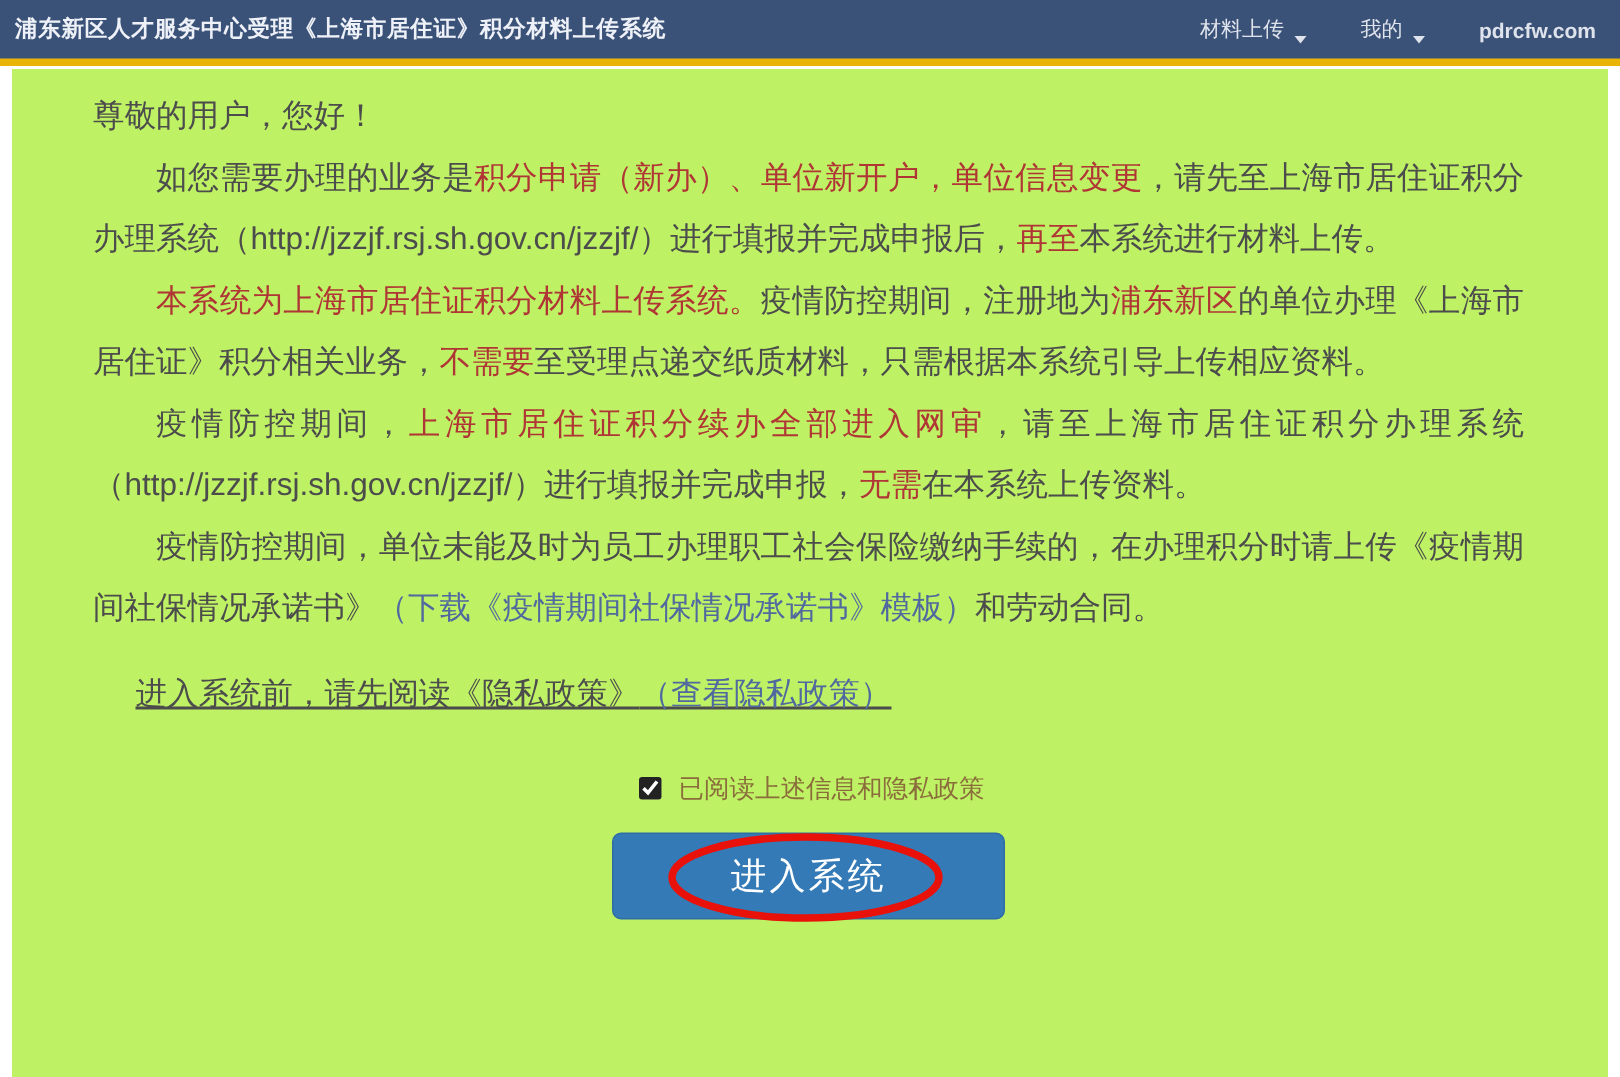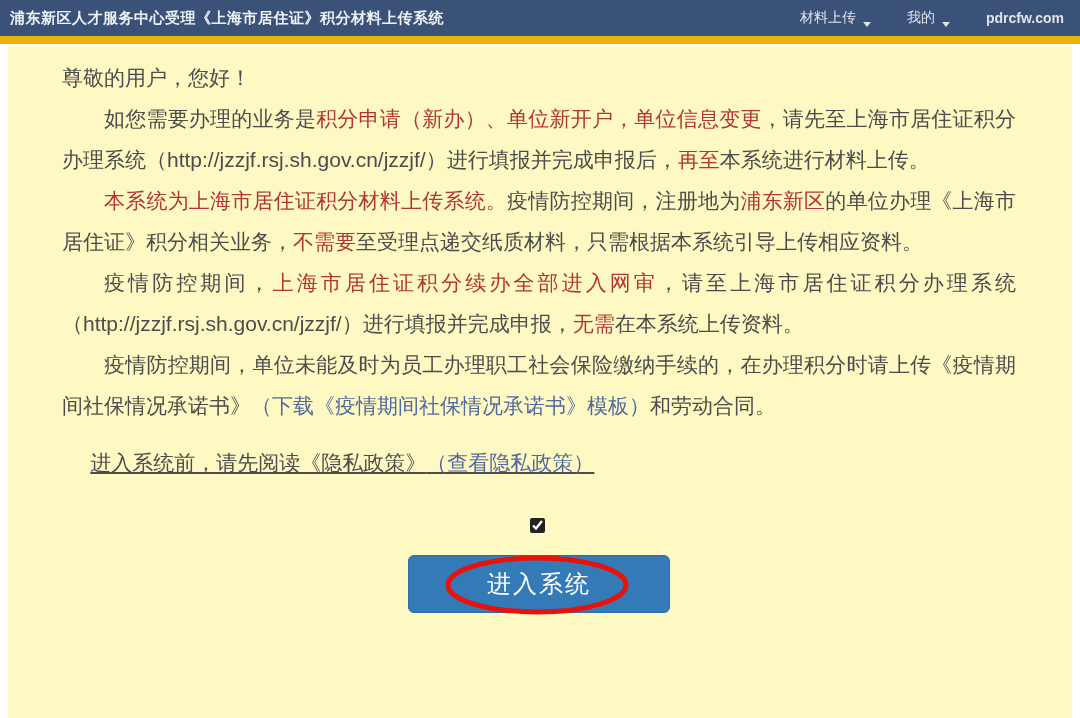--- a/index.html
+++ b/index.html
@@ -8,21 +8,21 @@
     width: 1080px; height: 718px;
     background: #ffffff;
     font-family: "Liberation Sans", sans-serif;
     overflow: hidden;
     position: relative;
   }
   
   .navbar {
     height: 44px;
     background: #3a5178;
-    border-bottom: 8px solid #eab308;
+    border-bottom: 5px solid #eab308;
     display: flex;
     align-items: center;
     justify-content: space-between;
     padding: 0 16px 0 10px;
   }
   .navbar-title {
     color: #eef1f7;
     font-size: 15px;
     font-weight: bold;
     letter-spacing: 0.5px;
@@ -48,21 +48,21 @@
     border-right: 4px solid transparent;
     border-top: 5px solid #dfe3ec;
     display: inline-block;
   }
   .nav-brand { font-weight: bold; cursor: pointer; white-space: nowrap; }
 
   
   .content {
     position: absolute;
     top: 46px; left: 8px; right: 8px; bottom: 0;
-    background: #fef9c3;
+    background: #bef264;
     padding: 11px 56px 0 54px;
     color: #4c4c4c;
     font-size: 21px;
     line-height: 41px;
     text-align: justify;
   }
   .content p { margin: 0; }
   .indent { text-indent: 2em; }
   .privacy-line { text-indent: 1.35em; margin-top: 16px !important; text-decoration: underline; }
   span.dark { color: #4c4c4c; }
@@ -133,20 +133,21 @@
 <main class="content">
   <p>尊敬的用户，您好！</p>
   <p class="indent"><span class="dark">如您需要办理的业务是</span><span class="red">积分申请（新办）、单位新开户，单位信息变更</span><span class="dark">，请先至上海市居住证积分办理系统（http://jzzjf.rsj.sh.gov.cn/jzzjf/）进行填报并完成申报后，</span><span class="red">再至</span><span class="dark">本系统进行材料上传。</span></p>
   <p class="indent"><span class="red">本系统为上海市居住证积分材料上传系统。</span><span class="dark">疫情防控期间，注册地为</span><span class="red">浦东新区</span><span class="dark">的单位办理《上海市居住证》积分相关业务，</span><span class="red">不需要</span><span class="dark">至受理点递交纸质材料，只需根据本系统引导上传相应资料。</span></p>
   <p class="indent"><span class="dark">疫情防控期间，</span><span class="red">上海市居住证积分续办全部进入网审</span><span class="dark">，请至上海市居住证积分办理系统（http://jzzjf.rsj.sh.gov.cn/jzzjf/）进行填报并完成申报，</span><span class="red">无需</span><span class="dark">在本系统上传资料。</span></p>
   <p class="indent"><span class="dark">疫情防控期间，单位未能及时为员工办理职工社会保险缴纳手续的，在办理积分时请上传《疫情期间社保情况承诺书》</span><span class="link">（下载《疫情期间社保情况承诺书》模板）</span><span class="dark">和劳动合同。</span></p>
   <p class="privacy-line"><span class="dark">进入系统前，请先阅读《隐私政策》</span><span class="link">（查看隐私政策）</span></p>
 
   <div class="agree-row">
     <input type="checkbox" checked="" style="">
+    <span>已阅读上述信息和隐私政策</span>
   </div>
 
   <div class="btn-wrap">
     <button class="enter-btn">进入系统</button>
     <svg class="circle-annotation" viewBox="0 0 232 70">
       <ellipse cx="114" cy="36" rx="89" ry="27" fill="none" stroke="#e8120b" stroke-width="5"></ellipse>
     </svg>
   </div>
 </main>
 

